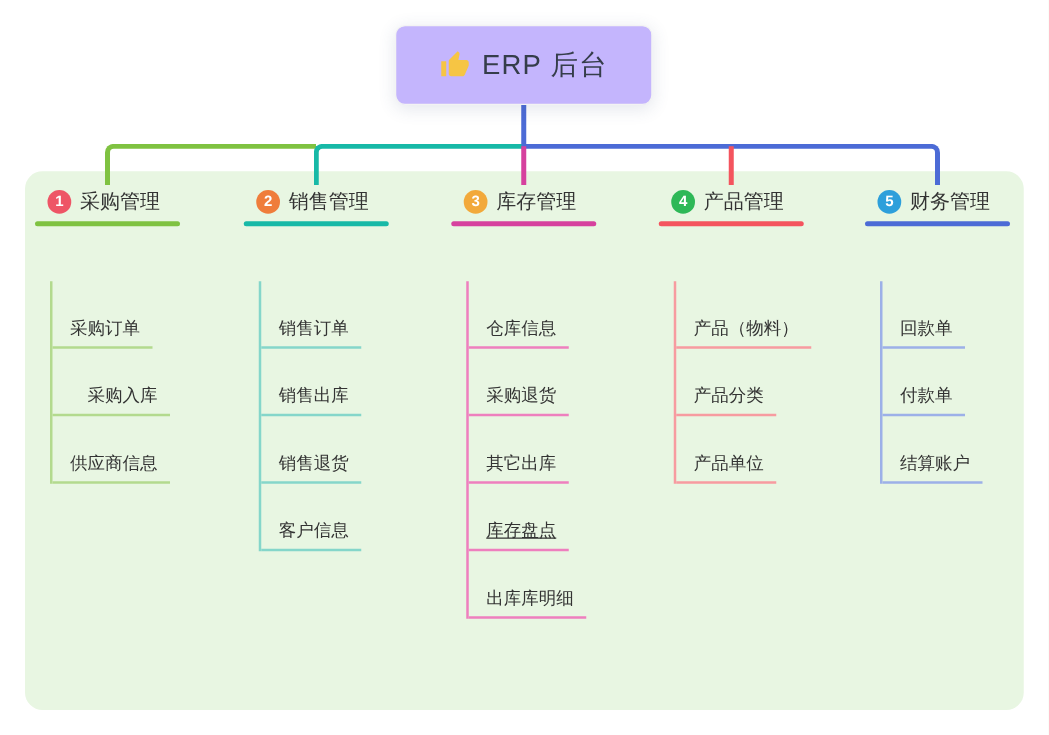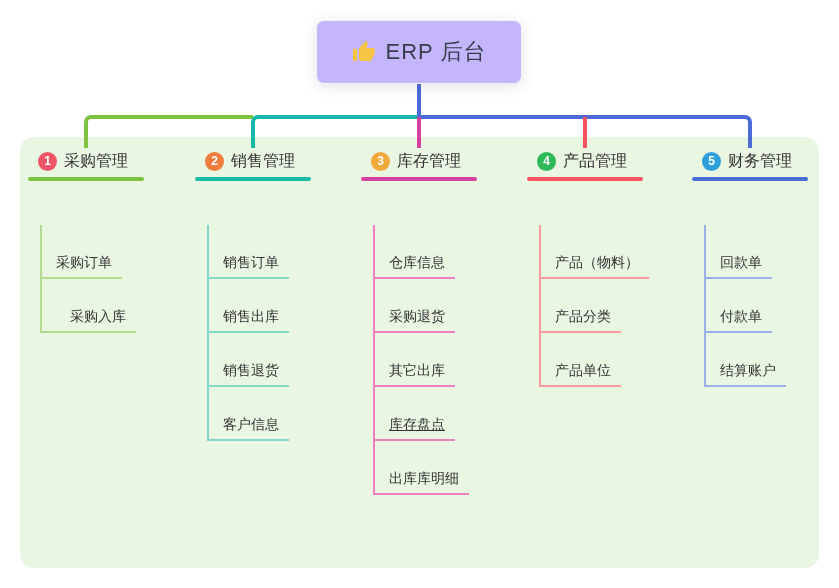--- a/index.html
+++ b/index.html
@@ -72,20 +72,23 @@
       <span class="badge" style="background-color: rgb(238, 85, 102);">1</span>
       <span class="branch-title">采购管理</span>
     </div>
     <div class="branch-underline" style="background-color: rgb(127, 194, 65);"></div>
     <div class="branch-items" style="border-color: rgb(179, 218, 142);">
         <div class="item">
     <span class="item-label" style="border-color: rgb(179, 218, 142);">采购订单</span>
   </div>
         <div class="item">
     <span class="item-label" style="border-color: rgb(179, 218, 142); padding-left: 28px;">采购入库</span>
+  </div>
+        <div class="item">
+    <span class="item-label" style="border-color: rgb(179, 218, 142);">供应商信息</span>
   </div>
       </div>
   </div>
     <div class="branch" style="left: 195px;">
     <div class="branch-header">
       <span class="badge" style="background-color: rgb(239, 125, 59);">2</span>
       <span class="branch-title">销售管理</span>
     </div>
     <div class="branch-underline" style="background-color: rgb(23, 185, 167);"></div>
     <div class="branch-items" style="border-color: rgb(133, 214, 202);">

